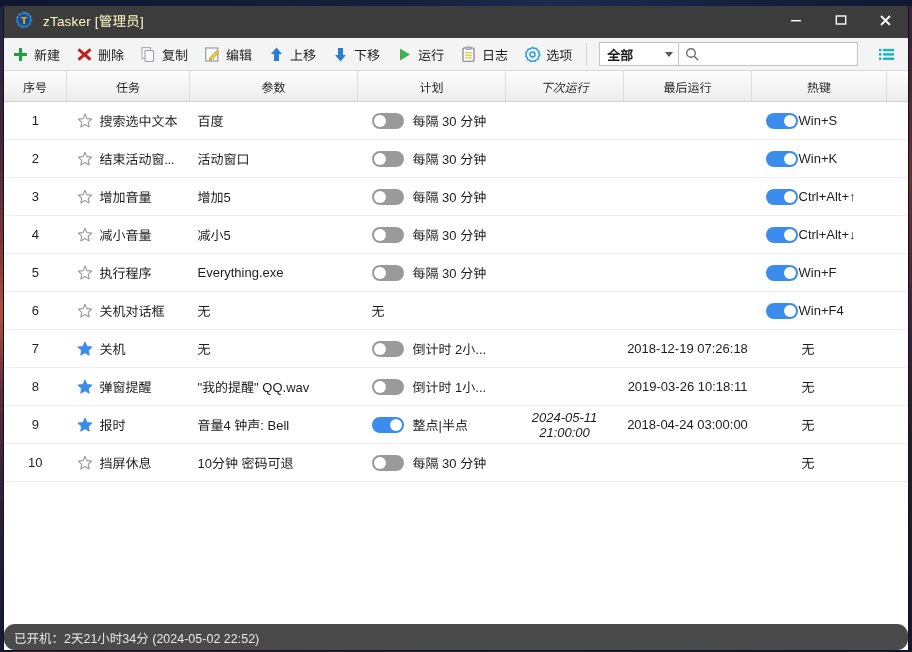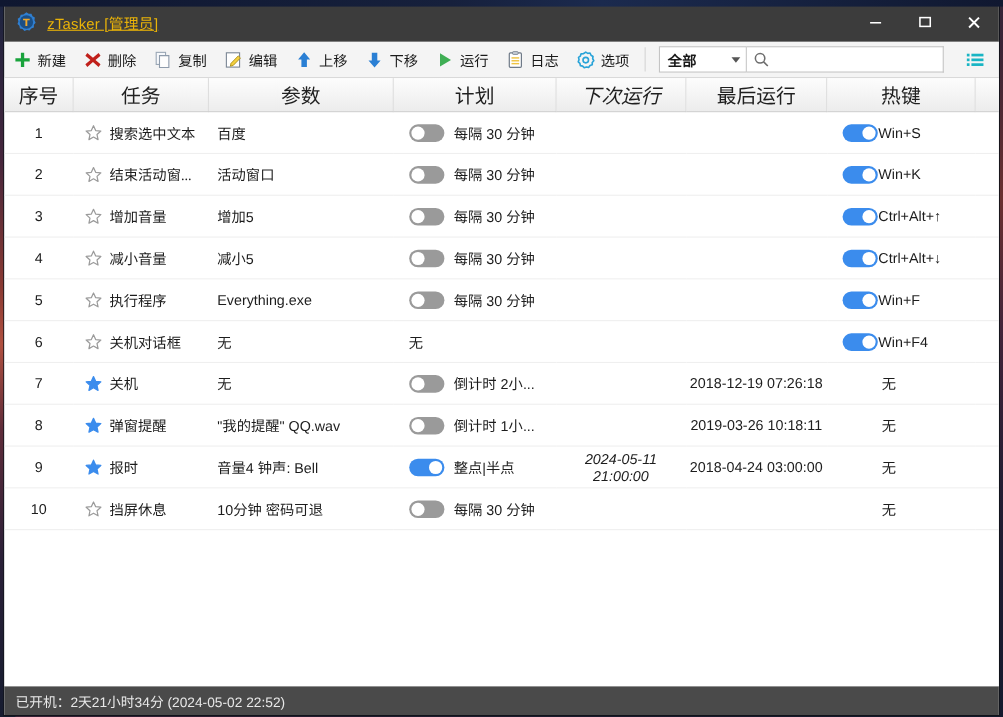--- a/index.html
+++ b/index.html
@@ -55,25 +55,24 @@
     align-items: center;
     flex: 0 0 36px;
     user-select: none;
   }
   .titlebar-icon {
     width: 20px; height: 20px;
     margin-left: 10px; margin-right: 9px;
     flex: 0 0 20px;
   }
   .titlebar-title {
-    color: #eab308;
+    color: #fef9c3;
     font-size: 13.5px;
     letter-spacing: .2px;
     white-space: nowrap;
-    text-decoration: underline;
   }
   .titlebar-spacer { flex: 1 1 auto; }
   .win-btn {
     width: 45px; height: 36px;
     display: flex; align-items: center; justify-content: center;
     color: #ffffff;
   }
 
   
   .toolbar {
@@ -177,21 +176,21 @@
     width: 904px;
     border-collapse: collapse;
     table-layout: fixed;
   }
   table.tasks thead th {
     height: 28px;
     background: linear-gradient(180deg,#fdfdfd 0%, #f4f4f4 55%, #ececec 100%);
     border-bottom: 1px solid #d0d0d0;
     border-right: 1px solid #dedede;
     font-weight: normal;
-    font-size: 18px;
+    font-size: 12px;
     color: #1f1f1f;
     user-select: none;
   }
   table.tasks thead th:last-child { border-right: none; }
   table.tasks tbody td {
     height: 37px;
     border-bottom: 1px solid #efefef;
     font-size: 13px;
     color: #1d1d1d;
     vertical-align: middle;
@@ -250,20 +249,21 @@
   .statusbar {
     flex: 0 0 26px;
     height: 26px;
     background: #4a4a4a;
     display: flex;
     align-items: center;
     color: #e8e8e8;
     font-size: 12.5px;
     position: relative;
     z-index: 3;
+    border-radius: 11px;
   }
   .sb-left { padding-left: 10px; white-space: nowrap; }
   .sb-spacer { flex: 1 1 auto; }
   .sb-right { padding-right: 14px; white-space: nowrap; }
 
   
   .watermark {
     position: absolute;
     right: 12px;
     bottom: 6px;

